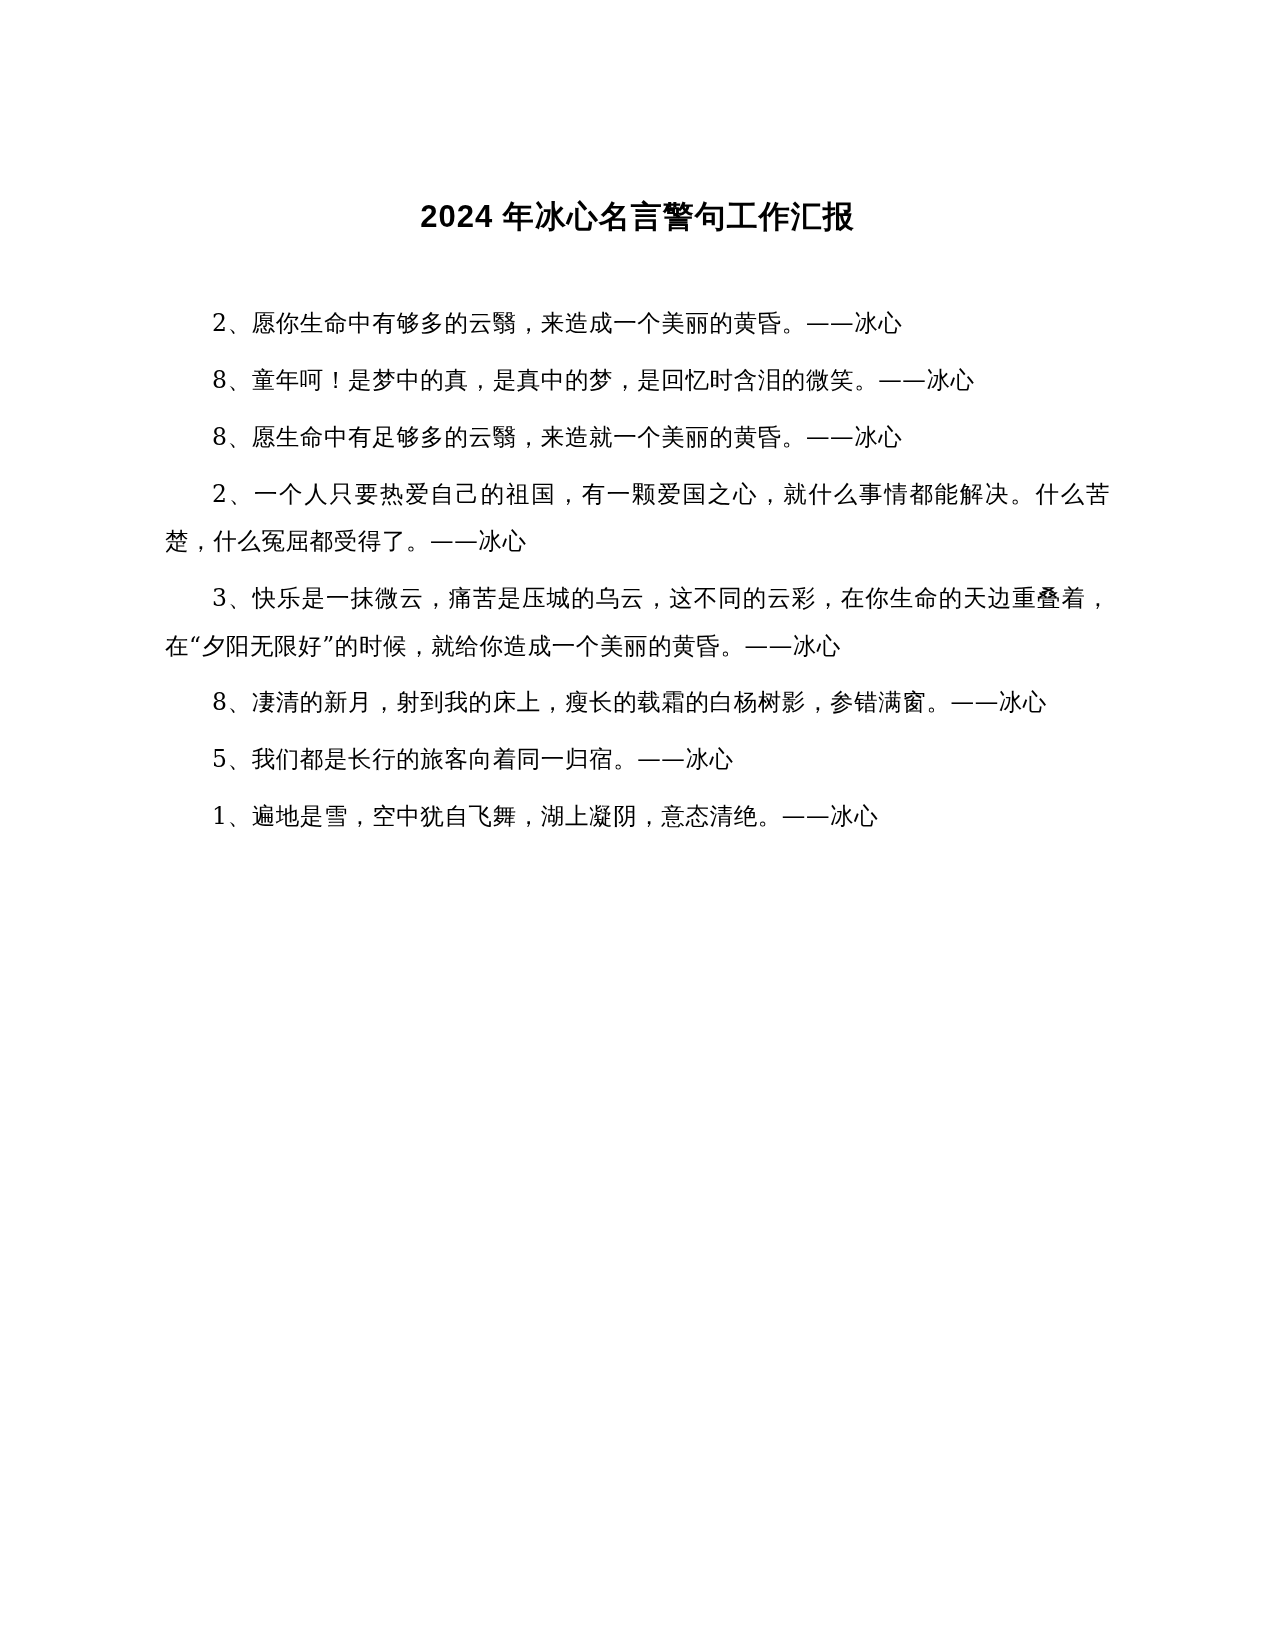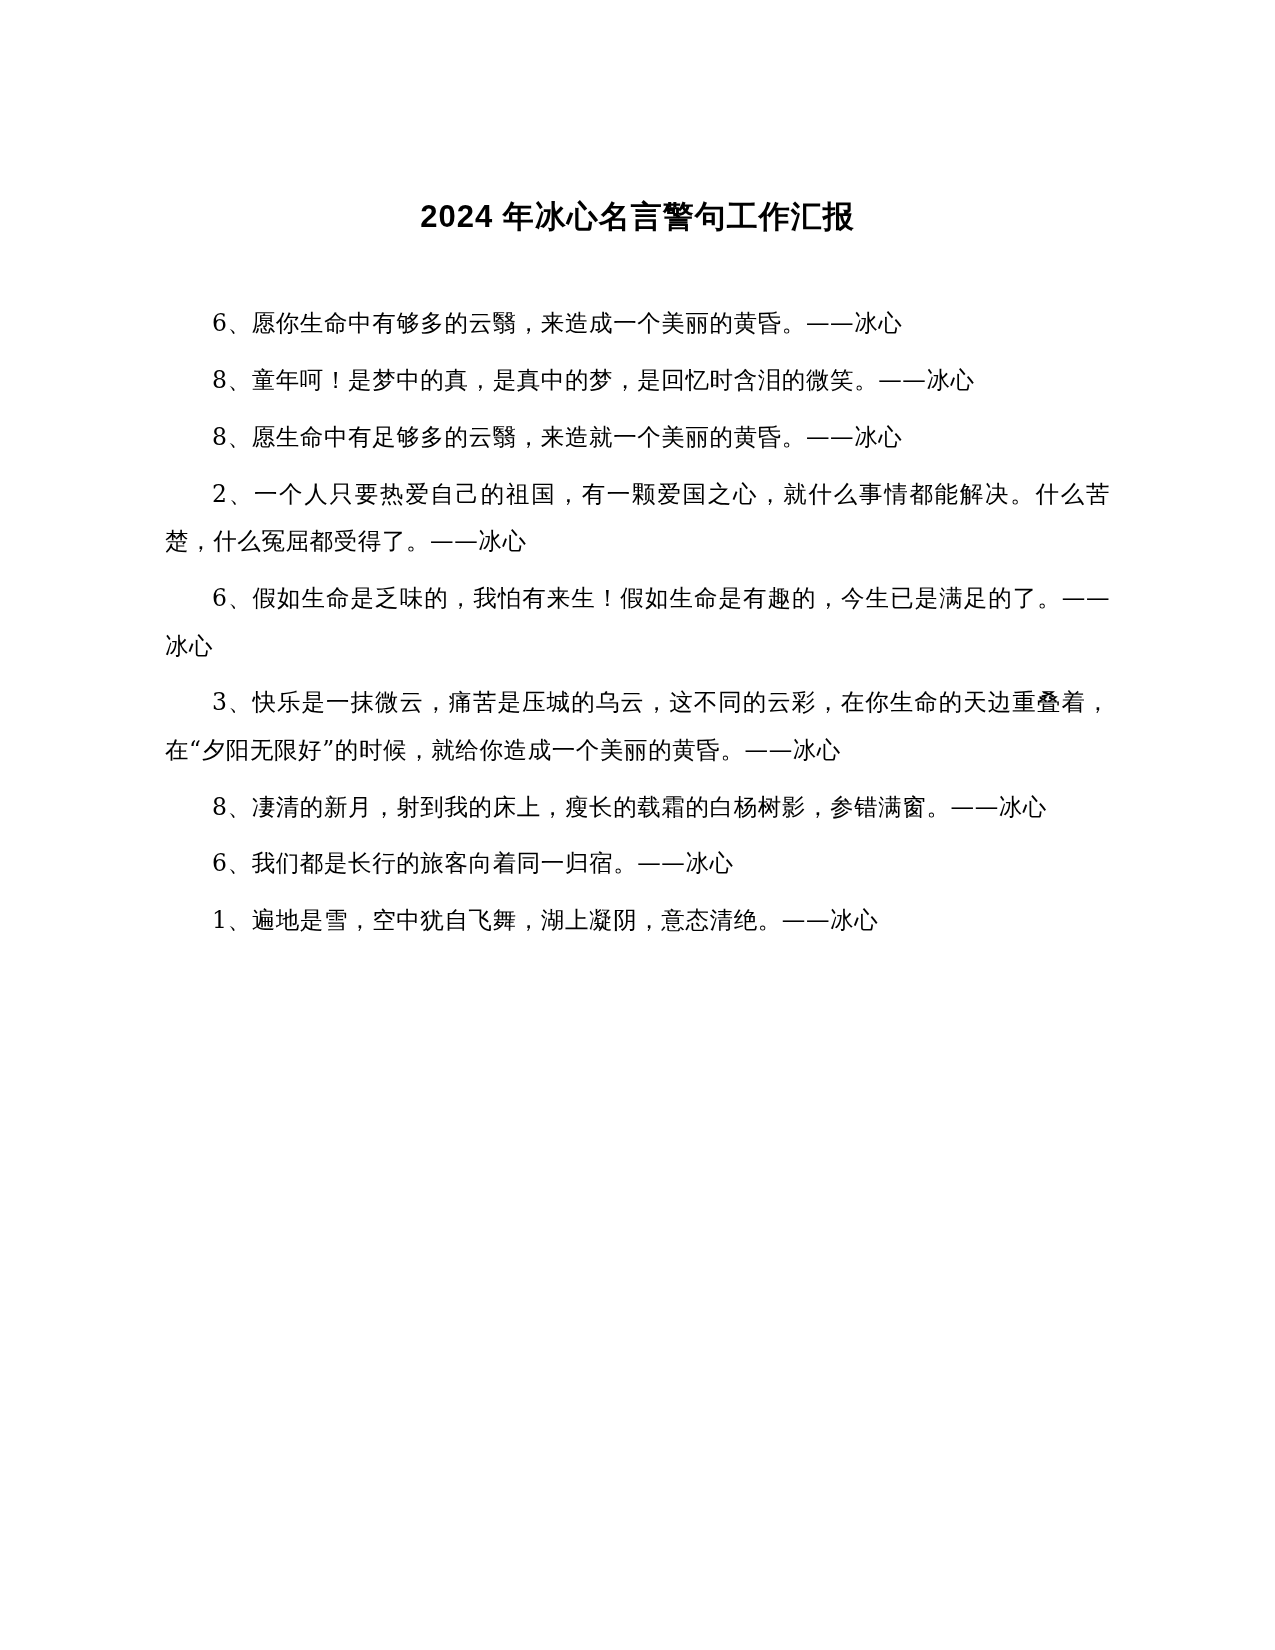--- a/index.html
+++ b/index.html
@@ -46,24 +46,23 @@
   }
 </style>
 </head>
 <body>
 
 <div class="page">
 
   <h1 class="doc-title">2024 年冰心名言警句工作汇报</h1>
 
   <div class="body-block">
-    <p class="para">6、愿你生命中有够多的云翳，来造成一个美丽的黄昏。——冰心</p>
+    <p class="para">2、愿你生命中有够多的云翳，来造成一个美丽的黄昏。——冰心</p>
     <p class="para">8、童年呵！是梦中的真，是真中的梦，是回忆时含泪的微笑。——冰心</p>
     <p class="para">8、愿生命中有足够多的云翳，来造就一个美丽的黄昏。——冰心</p>
     <p class="para">2、一个人只要热爱自己的祖国，有一颗爱国之心，就什么事情都能解决。什么苦楚，什么冤屈都受得了。——冰心</p>
-    <p class="para">6、假如生命是乏味的，我怕有来生！假如生命是有趣的，今生已是满足的了。——冰心</p>
     <p class="para">3、快乐是一抹微云，痛苦是压城的乌云，这不同的云彩，在你生命的天边重叠着，在“夕阳无限好”的时候，就给你造成一个美丽的黄昏。——冰心</p>
     <p class="para">8、凄清的新月，射到我的床上，瘦长的载霜的白杨树影，参错满窗。——冰心</p>
-    <p class="para">6、我们都是长行的旅客向着同一归宿。——冰心</p>
+    <p class="para">5、我们都是长行的旅客向着同一归宿。——冰心</p>
     <p class="para">1、遍地是雪，空中犹自飞舞，湖上凝阴，意态清绝。——冰心</p>
   </div>
 
 </div>
 
 </body></html>

